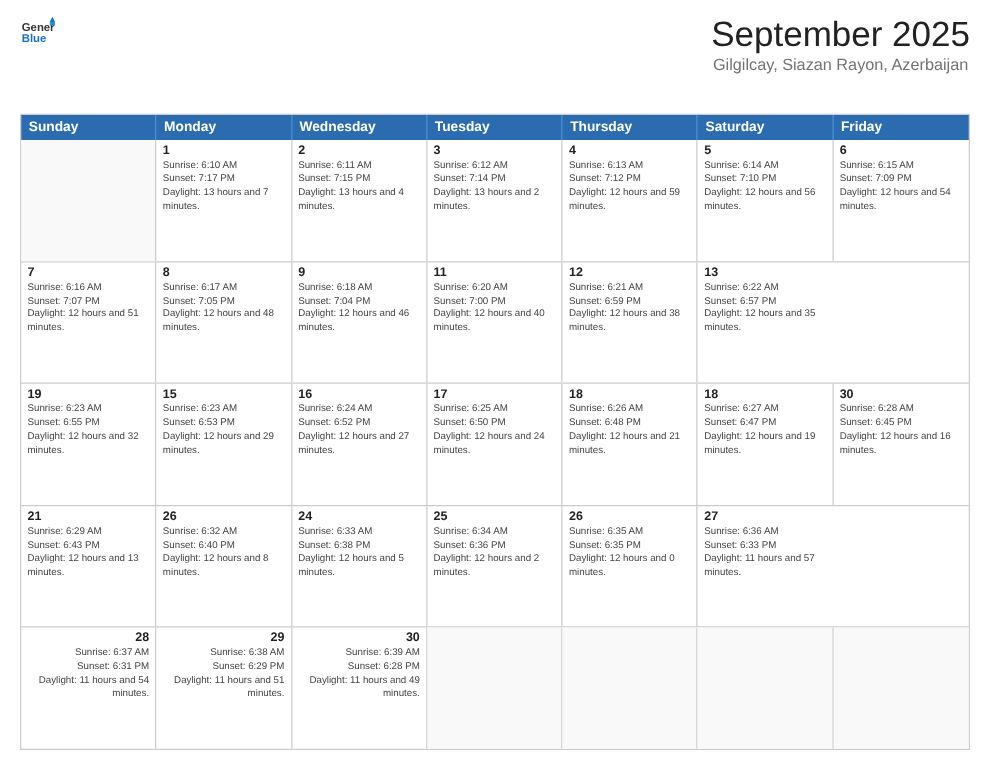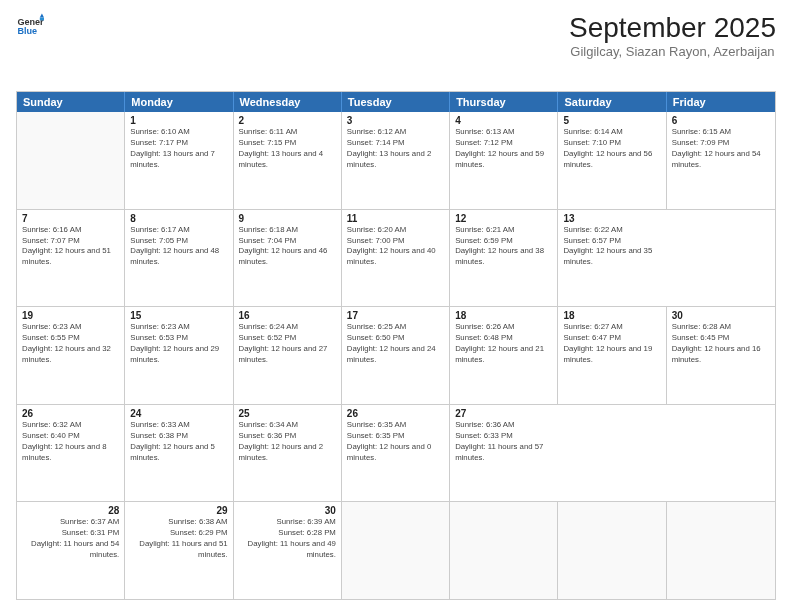--- a/index.html
+++ b/index.html
@@ -207,20 +207,24 @@
             <div class="cell-date">18</div>
             <div class="cell-info">Sunrise: 6:27 AM<br>Sunset: 6:47 PM<br>Daylight: 12 hours and 19 minutes.</div>
           </div>
           <div class="cal-cell">
             <div class="cell-date">30</div>
             <div class="cell-info">Sunrise: 6:28 AM<br>Sunset: 6:45 PM<br>Daylight: 12 hours and 16 minutes.</div>
           </div>
         </div>
         <div class="cal-row">
           <div class="cal-cell">
+            <div class="cell-date">21</div>
+            <div class="cell-info">Sunrise: 6:29 AM<br>Sunset: 6:43 PM<br>Daylight: 12 hours and 13 minutes.</div>
+          </div>
+          <div class="cal-cell">
             <div class="cell-date">26</div>
             <div class="cell-info">Sunrise: 6:32 AM<br>Sunset: 6:40 PM<br>Daylight: 12 hours and 8 minutes.</div>
           </div>
           <div class="cal-cell">
             <div class="cell-date">24</div>
             <div class="cell-info">Sunrise: 6:33 AM<br>Sunset: 6:38 PM<br>Daylight: 12 hours and 5 minutes.</div>
           </div>
           <div class="cal-cell">
             <div class="cell-date">25</div>
             <div class="cell-info">Sunrise: 6:34 AM<br>Sunset: 6:36 PM<br>Daylight: 12 hours and 2 minutes.</div>

